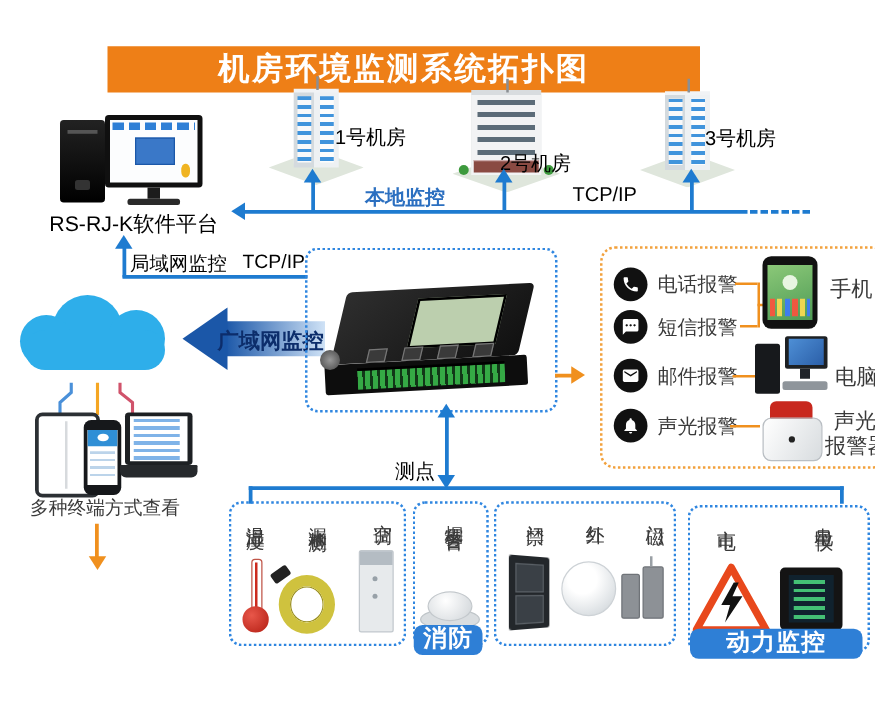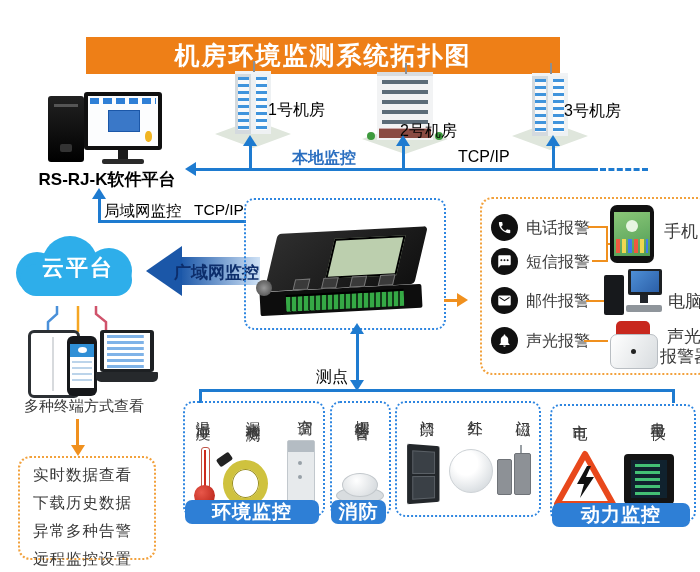--- a/index.html
+++ b/index.html
@@ -181,21 +181,21 @@
     </div>
   <div class="mon">
     <div class="scr">
       <div class="hdr"></div>
       <div class="pan"></div>
       <div class="fig"></div>
     </div>
   </div>
   <div class="mon-stand"></div>
   <div class="mon-base"></div>
-  <div class="lbl" style="left:36px;top:168px;width:142px;text-align:center;font-size:17px;font-weight:bold;">RS-RJ-K软件平台</div>
+  <div class="lbl" style="left:36px;top:168px;width:142px;text-align:center;font-size:17px;">RS-RJ-K软件平台</div>
 
   <div class="hline" style="left:196px;top:168px;width:402px;"></div>
   <div class="dash" style="left:600px;top:168px;width:48px;"></div>
   <div class="arr left" style="left:185px;top:162px;"></div>
   <div class="vline" style="left:249px;top:145px;height:24px;"></div>
   <div class="arr up" style="left:243px;top:135px;"></div>
   <div class="vline" style="left:402px;top:145px;height:24px;"></div>
   <div class="arr up" style="left:396px;top:135px;"></div>
   <div class="vline" style="left:552px;top:145px;height:24px;"></div>
   <div class="arr up" style="left:546px;top:135px;"></div>
@@ -291,21 +291,20 @@
       <span>声光</span><br>
       <span>报警器</span>
     </div>
   </div>
 
   <div class="cloud">
     <i class="cl" style="left:26px;top:0;width:56px;height:56px;"></i>
     <i class="cl" style="left:0;top:16px;width:42px;height:42px;"></i>
     <i class="cl" style="left:70px;top:12px;width:46px;height:46px;"></i>
     <i class="cl" style="left:4px;top:28px;width:112px;height:32px;border-radius:18px;"></i>
-    <div class="name">云平台</div>
   </div>
 
   <svg class="abs" style="left:40px;top:306px;" width="74" height="26">
     <polyline points="17,0 17,8 8,16 8,26" fill="none" stroke="#4a90d9" stroke-width="2.5"></polyline>
     <polyline points="38,0 38,26" fill="none" stroke="#f5a623" stroke-width="2.5"></polyline>
     <polyline points="56,0 56,8 66,16 66,26" fill="none" stroke="#d0536b" stroke-width="2.5"></polyline>
   </svg>
 
   <div class="tablet">
       <i></i>
@@ -322,26 +321,20 @@
     <div class="scr">
         <i></i>
       </div>
     <div class="kb"></div>
   </div>
   <div class="cap" style="left:24px;top:397px;">多种终端方式查看</div>
 
   <div class="vline or" style="left:76px;top:419px;height:28px;"></div>
   <div class="arr down or" style="left:71px;top:445px;"></div>
 
-  <div class="feat">
-    <div>实时数据查看</div>
-    <div>下载历史数据</div>
-    <div>异常多种告警</div>
-    <div>远程监控设置</div>
-  </div>
 
   <div class="lbl" style="left:308px;top:367px;width:40px;text-align:right;">测点</div>
   <div class="vline" style="left:356px;top:332px;height:50px;"></div>
   <div class="arr up" style="left:350px;top:323px;"></div>
   <div class="arr down" style="left:350px;top:380px;"></div>
   <div class="hline" style="left:199px;top:389px;width:476px;"></div>
   <div class="vline" style="left:199px;top:389px;height:14px;"></div>
   <div class="vline" style="left:672px;top:389px;height:14px;"></div>
 
   <div class="dbox-b" style="left:183px;top:401px;width:138px;height:112px;">
@@ -352,21 +345,20 @@
     <div class="thermo-bulb" style="left:9px;top:82px;"></div>
     <div class="vtext" style="left:58px;top:6px;">漏水检测</div>
     <div class="coil" style="left:38px;top:57px;"></div>
     <div class="coil-plug" style="left:32px;top:52px;"></div>
     <div class="vtext" style="left:110px;top:4px;">空调</div>
     <div class="ac" style="left:102px;top:37px;">
         <i></i>
         <em></em>
       </div>
   </div>
-  <div class="bar" style="left:185px;top:500px;width:134px;">环境监控</div>
 
   <div class="dbox-b" style="left:330px;top:401px;width:57px;height:112px;">
     <div class="vtext" style="left:20px;top:5px;">烟雾告警</div>
     <div class="smoke-base" style="left:4px;top:84px;"></div>
     <div class="smoke-dome" style="left:10px;top:70px;"></div>
   </div>
   <div class="bar" style="left:331px;top:500px;width:55px;">消防</div>
 
   <div class="dbox-b" style="left:395px;top:401px;width:142px;height:112px;">
     <div class="vtext" style="left:20px;top:5px;">门禁</div>

